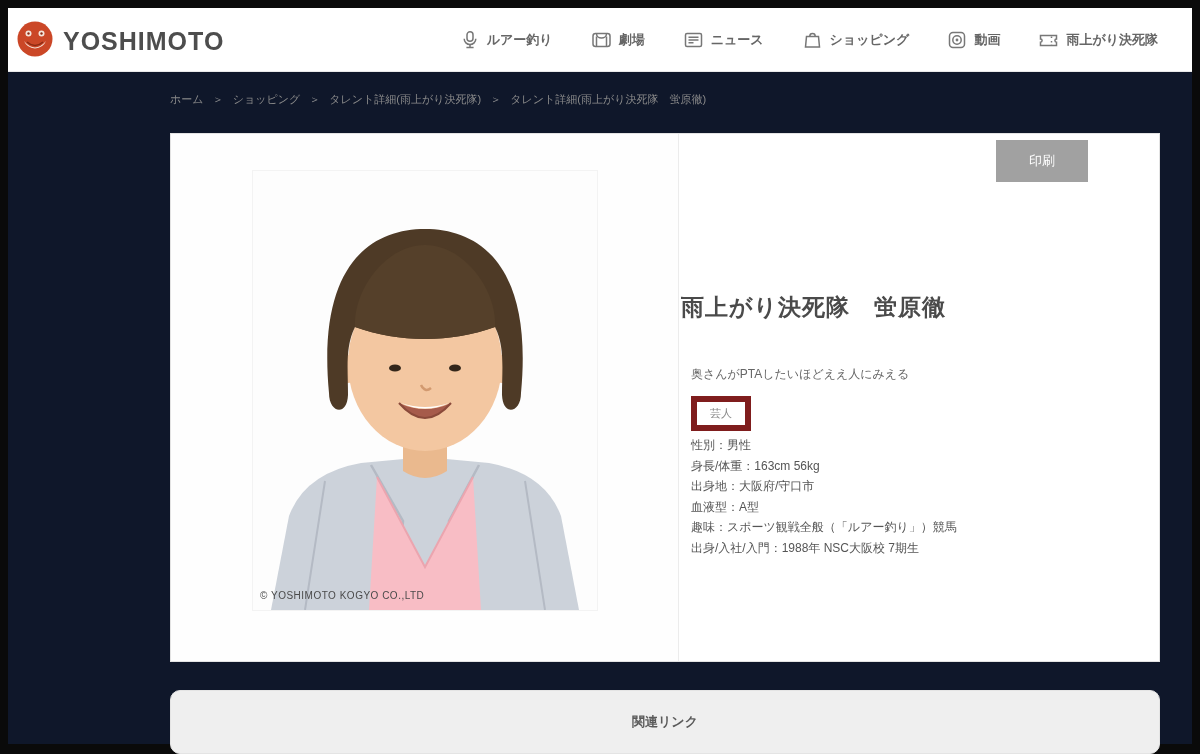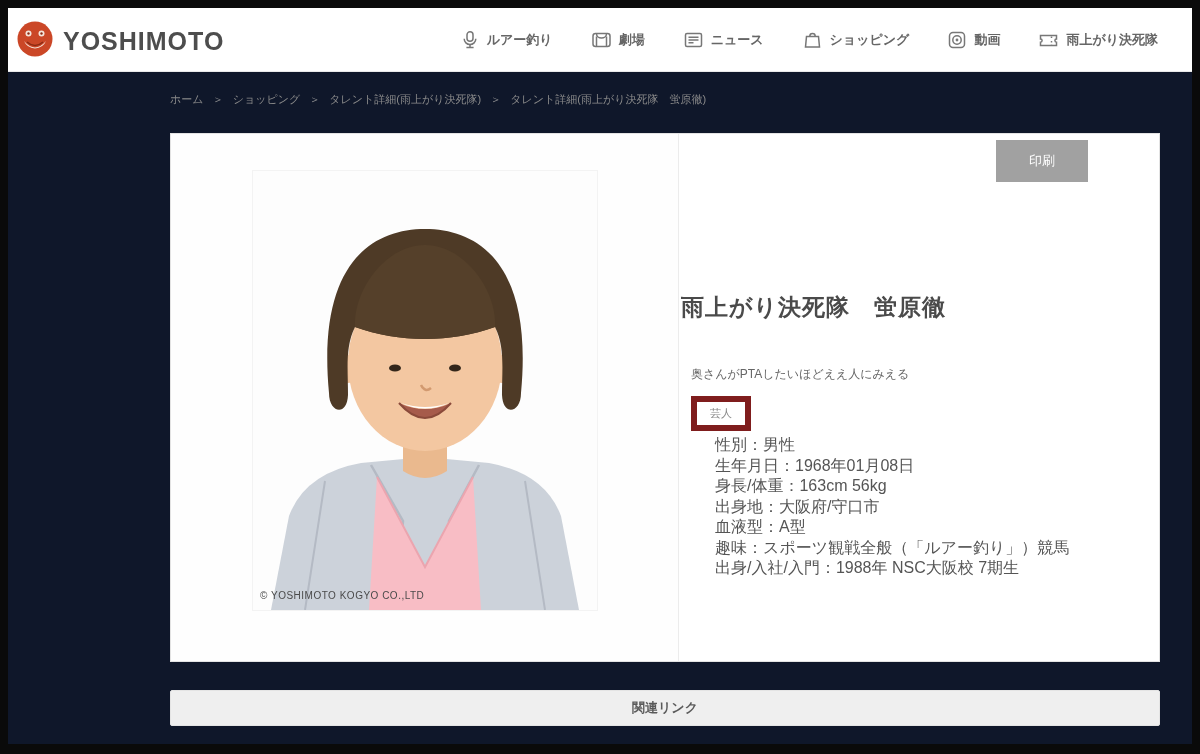--- a/index.html
+++ b/index.html
@@ -87,29 +87,29 @@
     position: absolute; left: 11px; top: 232px;
     font-size: 12px; color: #666;
   }
   .category-badge {
     position: absolute; left: 11px; top: 262px;
     display: inline-block; border: 6px solid #7f1d1d; background: #fff;
     padding: 4px 13px; font-size: 11px; color: #888;
   }
   .details {
     position: absolute; left: 11px; top: 301px;
-    font-size: 16px; color: #555; line-height: 20.5px; margin-left: 24px;
+    font-size: 12px; color: #555; line-height: 20.5px;
   }
   .detail-row { white-space: nowrap; }
 
   
   .related-bar {
     position: absolute; left: 162px; top: 682px;
-    width: 990px; height: 36px;
-    background: #efefef; border: 1px solid #e4e4e4; border-radius: 2px;
+    width: 990px; height: 64px;
+    background: #efefef; border: 1px solid #e4e4e4; border-radius: 10px;
     display: flex; align-items: center; justify-content: center;
     font-size: 13px; font-weight: bold; color: #5a5a5a;
   }
 </style>
 </head>
 <body>
 
 <div class="page">
 
   <div class="header">
@@ -243,21 +243,20 @@
     </div>
 
     <div class="info-panel">
       <button class="print-button">印刷</button>
       <div class="talent-name">雨上がり決死隊　蛍原徹</div>
       <div class="catchphrase">奥さんがPTAしたいほどええ人にみえる</div>
       <span class="category-badge">芸人</span>
 
       <div class="details">
         <div class="detail-row">性別：男性</div>
-        <div class="detail-row">生年月日：1968年01月08日</div>
         <div class="detail-row">身長/体重：163cm 56kg</div>
         <div class="detail-row">出身地：大阪府/守口市</div>
         <div class="detail-row">血液型：A型</div>
         <div class="detail-row">趣味：スポーツ観戦全般（「ルアー釣り」）競馬</div>
         <div class="detail-row">出身/入社/入門：1988年 NSC大阪校 7期生</div>
       </div>
     </div>
   </div>
 
   <div class="related-bar">

